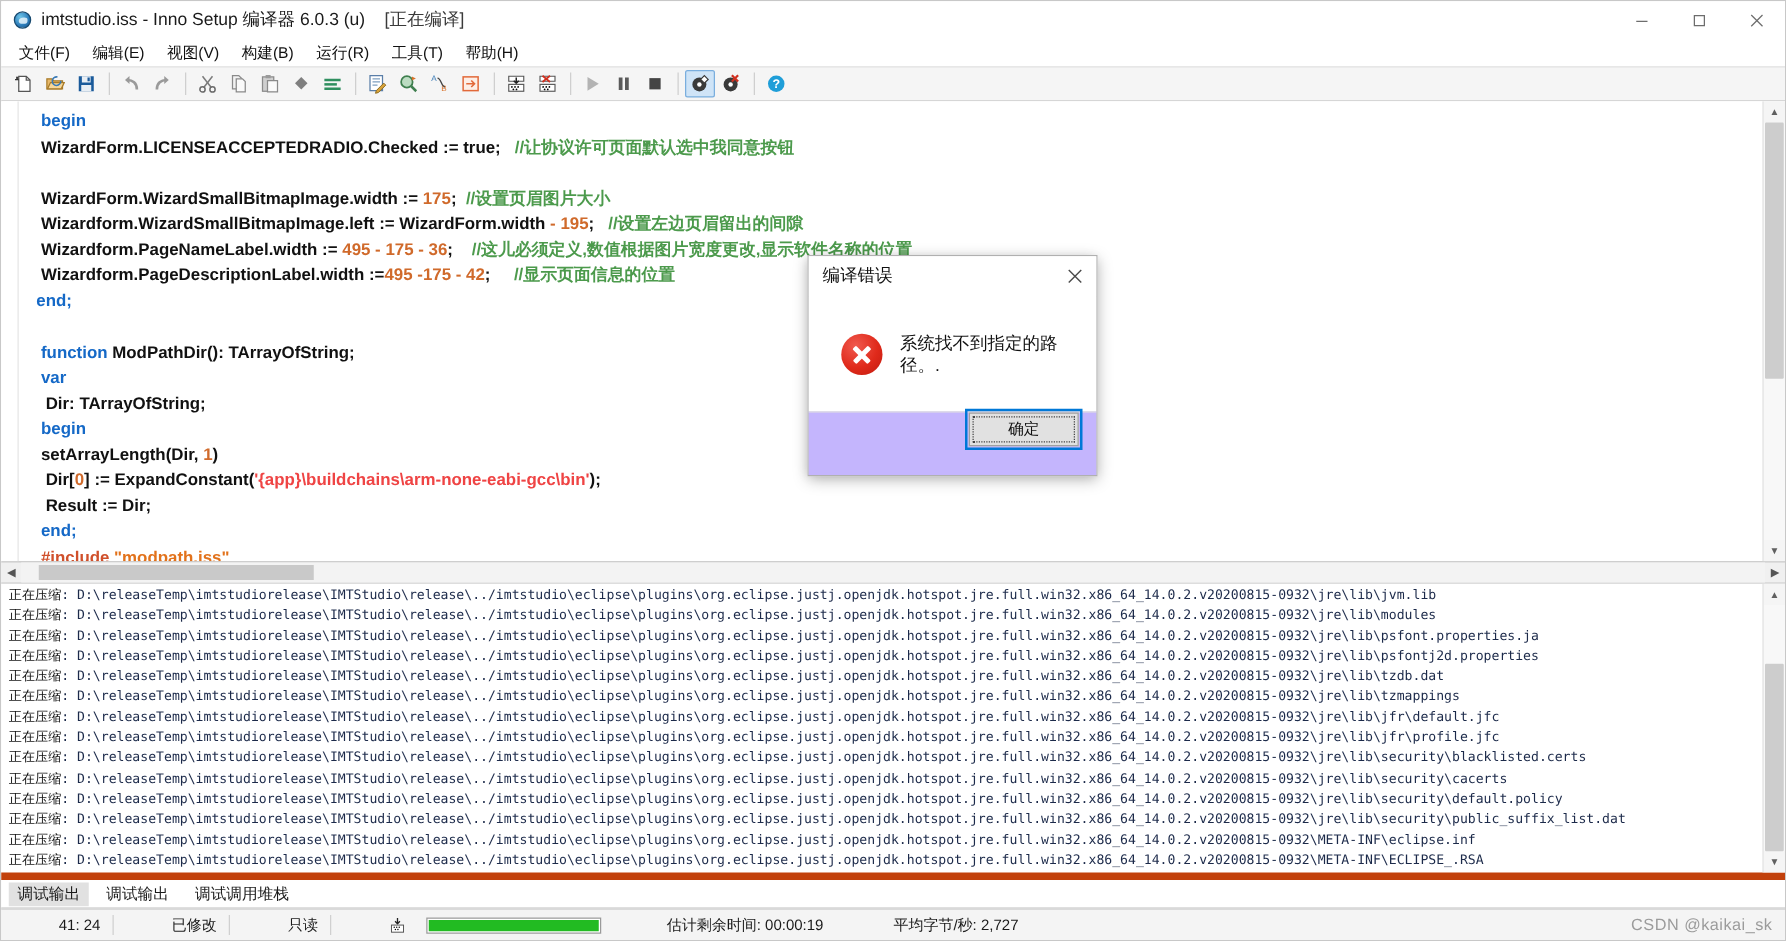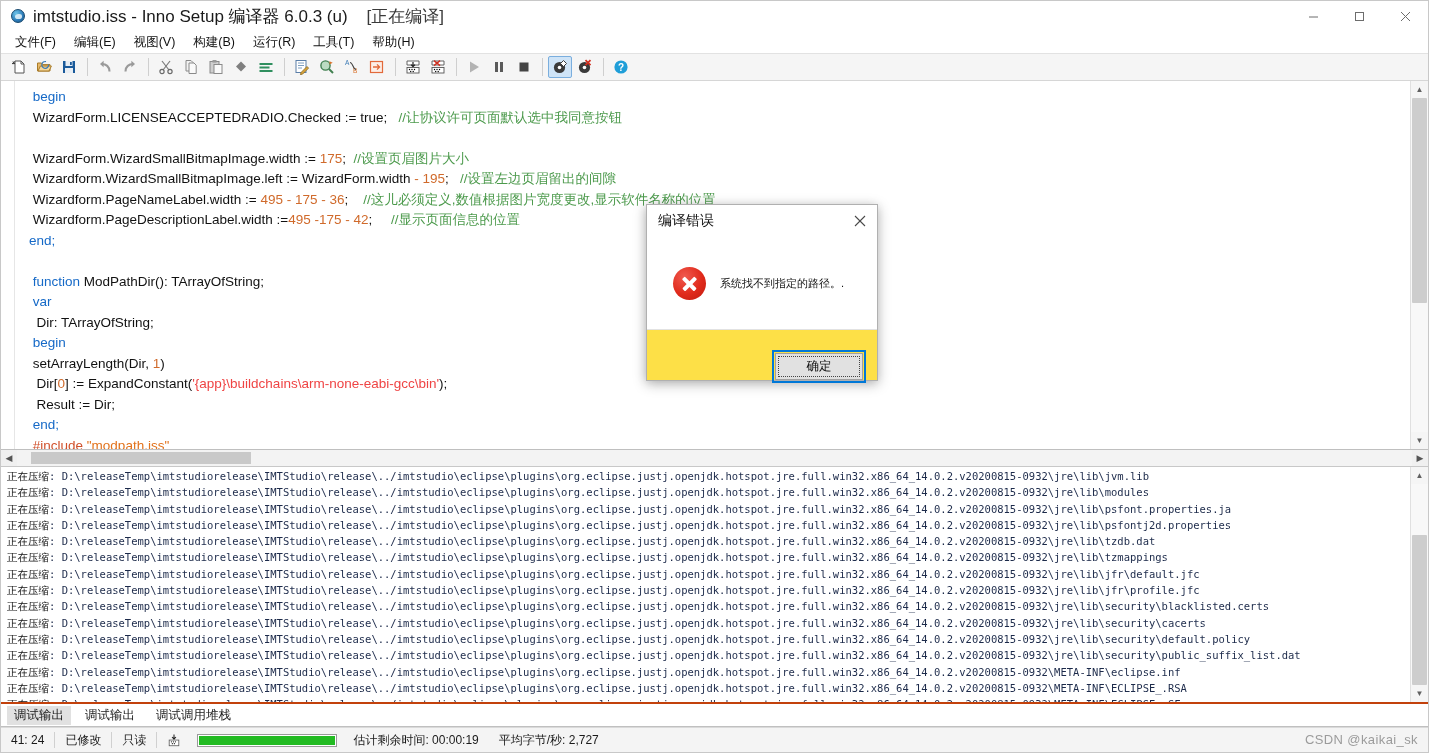--- a/index.html
+++ b/index.html
@@ -46,21 +46,21 @@
   }
   .title-icon .globe:after {
     content: "";
     position: absolute; left: 3px; top: 4px;
     width: 7px; height: 5px;
     background: #e8f4fb;
     border-radius: 60% 40% 50% 50%;
     opacity: .85;
   }
   .title-text {
-    font-size: 17px;
+    font-size: 14px;
     color: #1a1a1a;
     white-space: nowrap;
   }
   .title-state { color: #3a3a3a; }
   .title-spacer { flex: 1 1 auto; }
   .winbtns { display: flex; height: 30px; flex: 0 0 auto; }
   .winbtn {
     width: 46px; height: 30px;
     display: flex; align-items: center; justify-content: center;
     font-size: 11px; color: #6d6d6d;
@@ -132,21 +132,21 @@
     flex: 1 1 auto;
     position: relative;
     padding: 6px 0 0 0;
     font-family: "Liberation Sans", "DejaVu Sans", sans-serif;
     font-size: 13.5px;
     line-height: 20.5px;
     color: #111;
     white-space: pre;
     overflow: hidden;
   }
-  .code .ln { height: 20.5px; padding-left: 14px; }
+  .code .ln { height: 20.5px; padding-left: 14px; font-weight: bold; }
   .kw { color: #1569c7; }
   .num { color: #d06a2b; margin-top: 19px; }
   .cmt { color: #4c9a4c; }
   .str { color: #ef4444; }
   .dir { color: #d0502b; }
   .inc-str { color: #e2721b; }
 
   
   .vscroll {
     width: 17px;
@@ -192,21 +192,21 @@
     left: 14px; width: 220px;
     background: #c9c9c9;
   }
 
   
   .log-wrap {
     flex: 1 1 auto;
     display: flex;
     background: #ffffff;
     overflow: hidden;
-    border-bottom: 2px solid #c2410c;
+    border-bottom: 6px solid #c2410c;
     position: relative;
   }
   .log {
     flex: 1 1 auto;
     font-family: "DejaVu Sans Mono", "Liberation Mono", monospace;
     font-size: 10.5px;
     line-height: 16.3px;
     color: #1c2a4a;
     white-space: pre;
     overflow: hidden;
@@ -254,20 +254,21 @@
     font-size: 12px;
     color: #1a1a1a;
     user-select: none;
     position: relative;
   }
   .sb-cell {
     display: flex; align-items: center;
     height: 20px;
     padding: 0 10px;
     white-space: nowrap;
+    margin-left: 36px;
   }
   .sb-div { width: 1px; height: 16px; background: #d0d0d0; }
   .progress {
     width: 140px; height: 13px;
     background: #ffffff;
     border: 1px solid #9a9a9a;
     box-sizing: border-box;
     position: relative;
     margin: 0 6px;
   }
@@ -340,30 +341,30 @@
     content: "";
     position: absolute;
     left: 8px; top: 15px;
     width: 17px; height: 3.5px;
     background: #fff;
     border-radius: 1px;
   }
   .err-icon:before { transform: rotate(45deg); }
   .err-icon:after  { transform: rotate(-45deg); }
   .dlg-msg {
-    font-size: 11px;
+    font-size: 14px;
     color: #111;
     line-height: 18px;
   }
   .dlg-footer {
-    background: #fde047;
+    background: #c4b5fd;
     border-top: 1px solid #e2e2e2;
     height: 50px;
     display: flex;
-    align-items: flex-end;
+    align-items: flex-start;
     justify-content: flex-end;
     padding-right: 14px;
   }
   .dlg-btn {
     min-width: 86px;
     height: 25px;
     background: #e1e1e1;
     border: 1px solid #a0a0a0;
     outline: 2px solid #0078d7;
     outline-offset: 1px;

